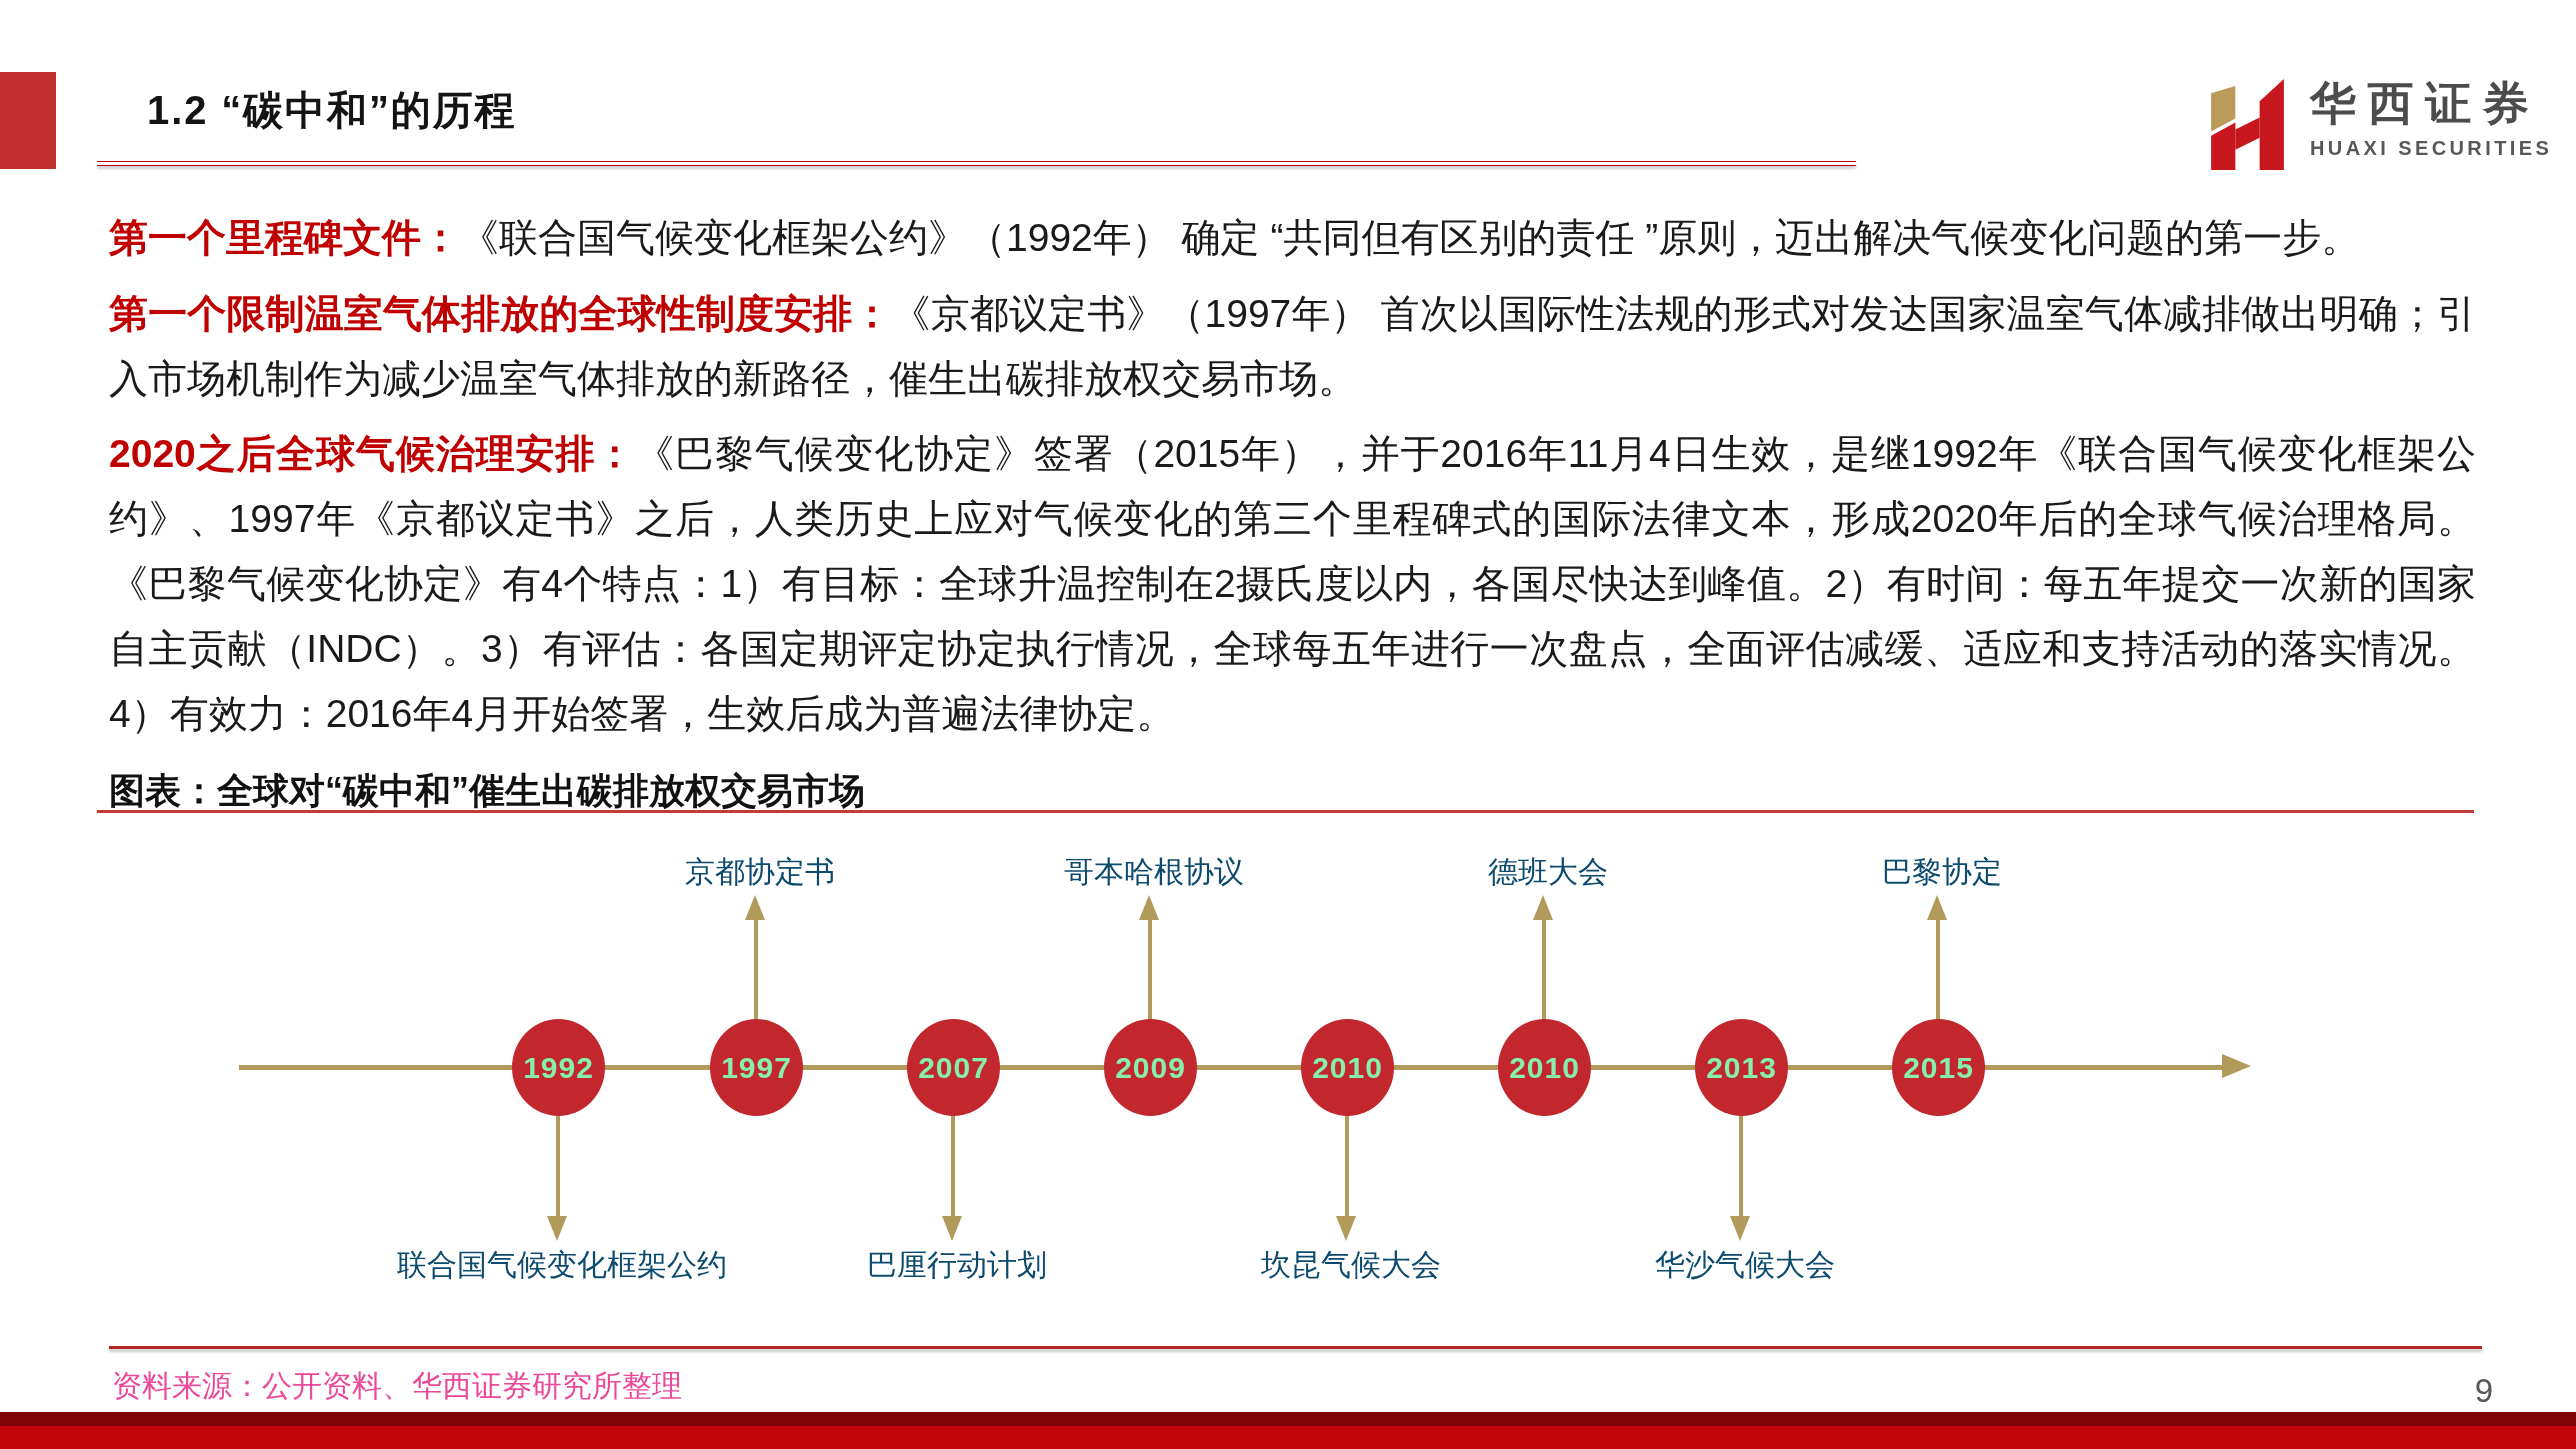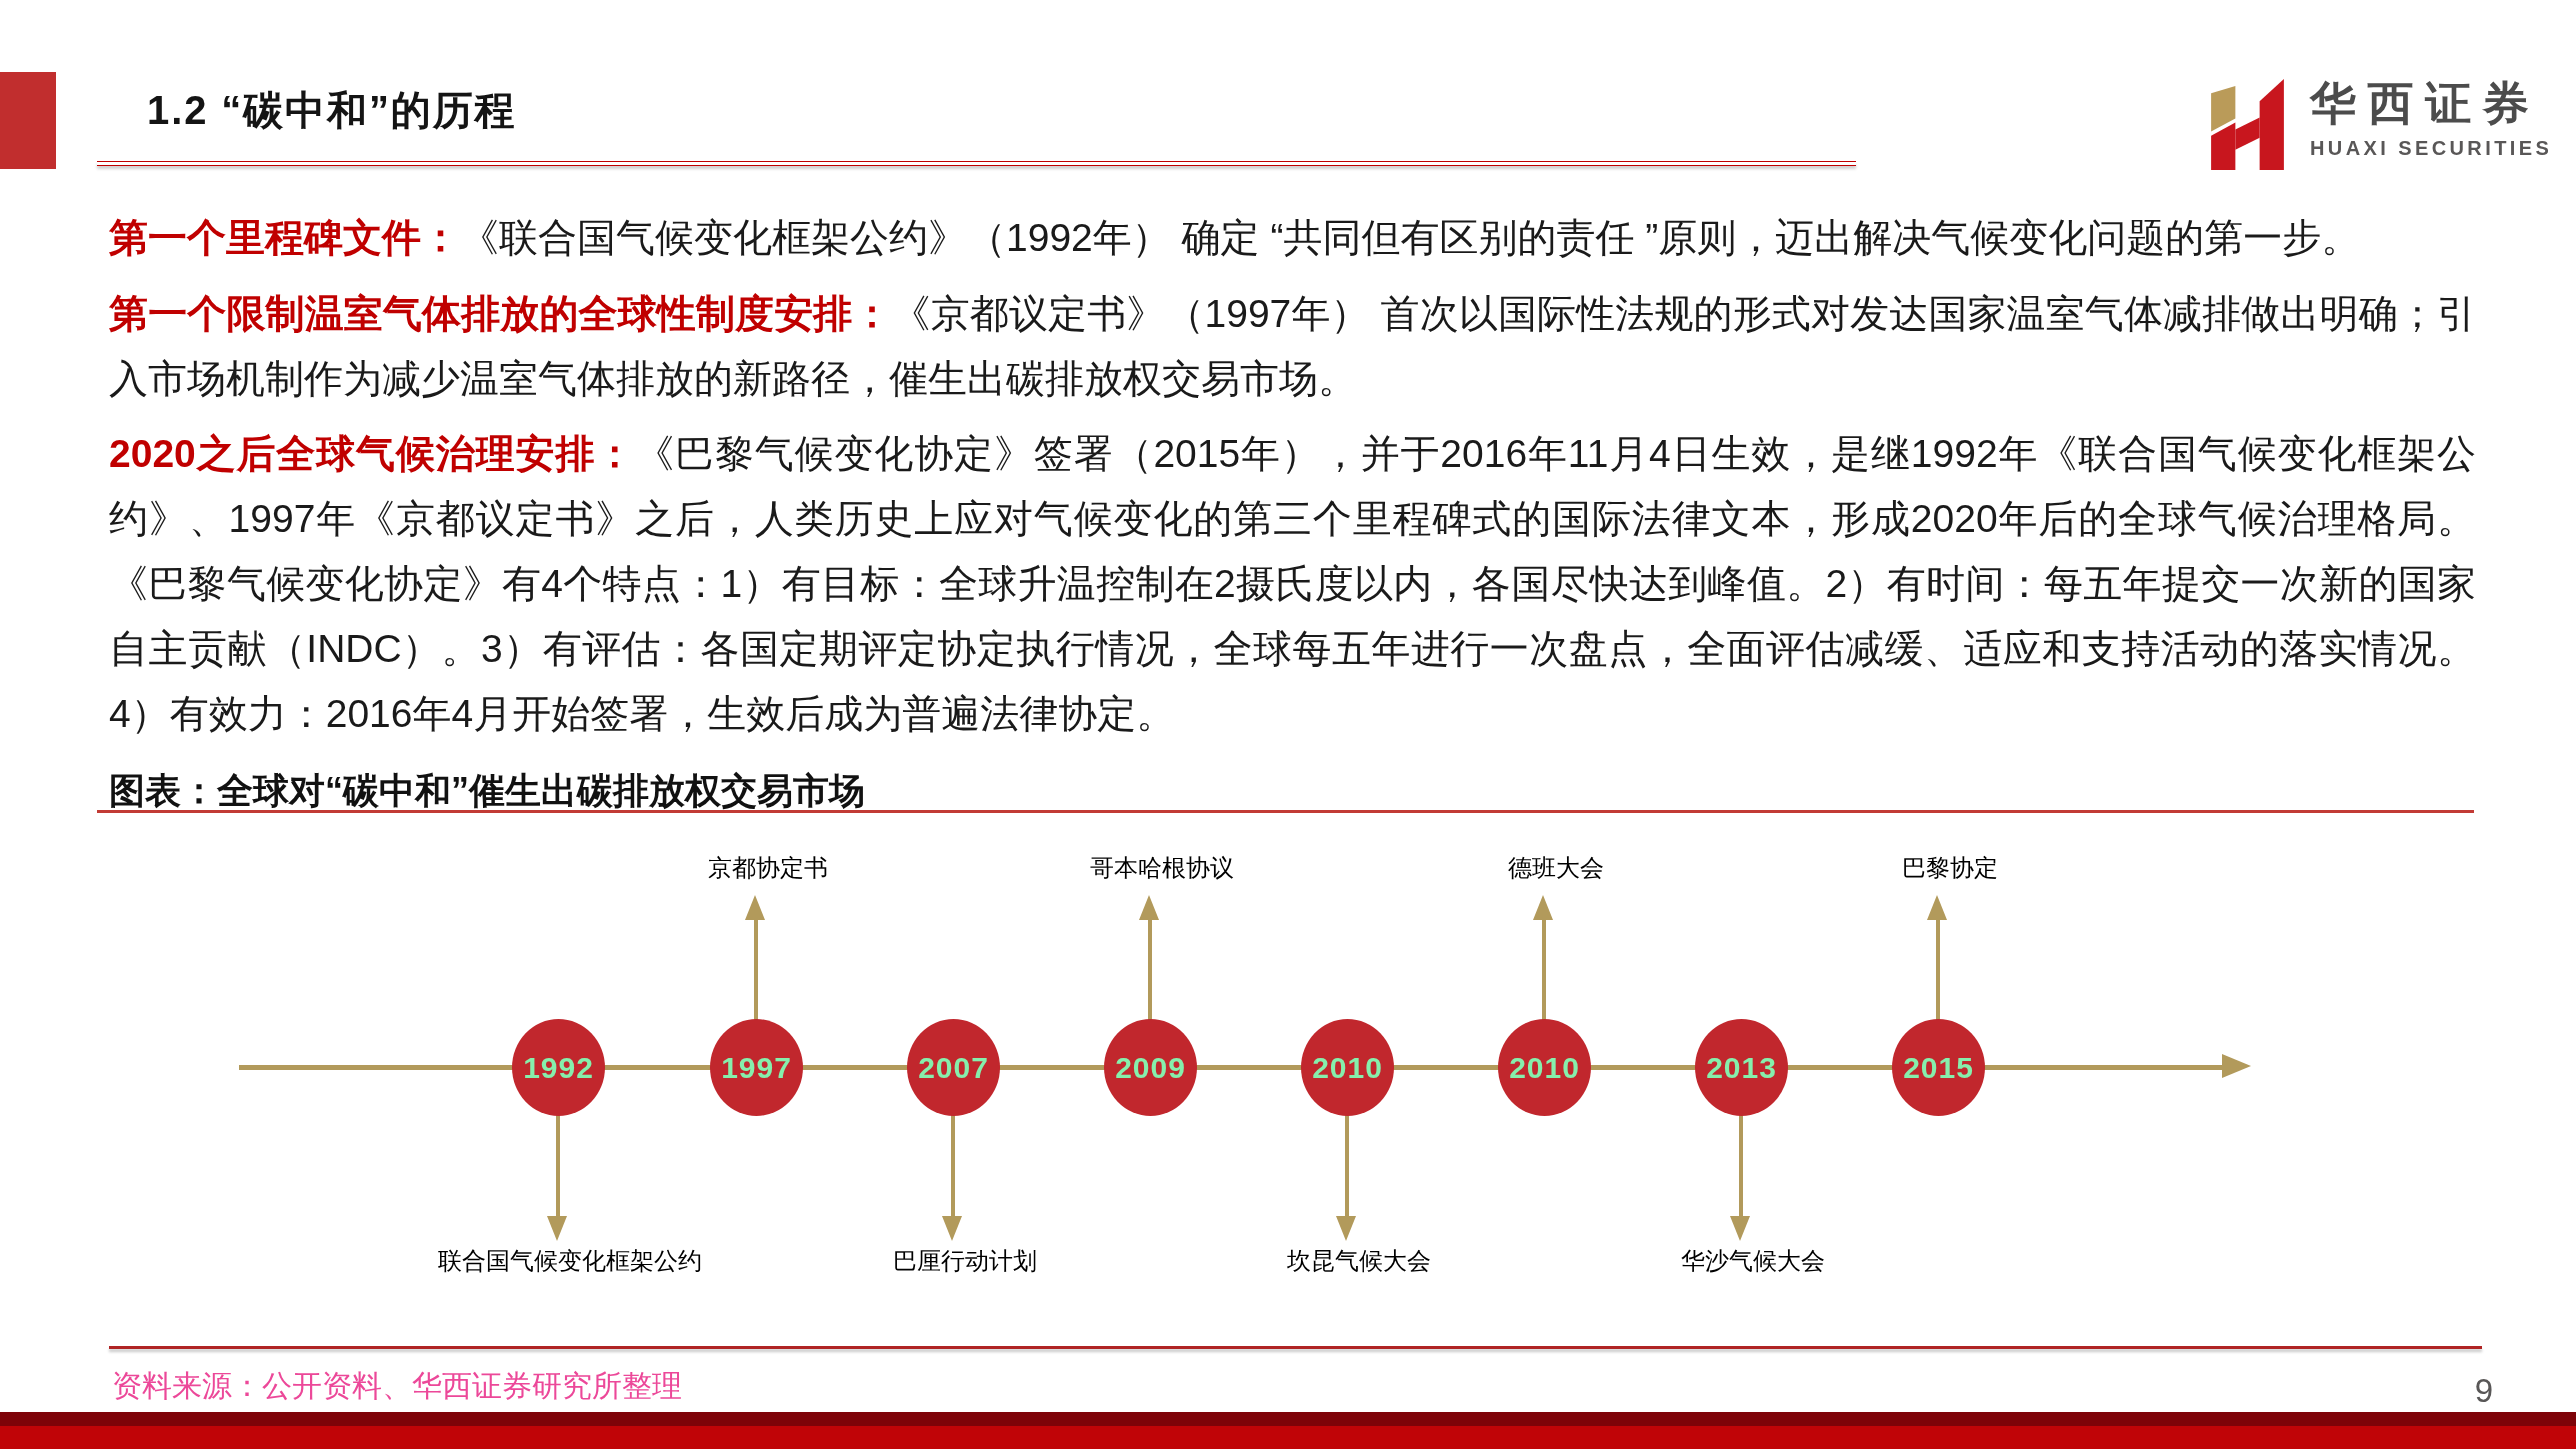--- a/index.html
+++ b/index.html
@@ -35,21 +35,21 @@
   .circle { position:absolute; left:-46px; top:1019px; width:93px; height:97px; border-radius:50%;
     background:#c1272d; display:flex; align-items:center; justify-content:center; }
   .year { color:#86efac; font-weight:bold; font-size:30px; letter-spacing:1px; }
   .stem { position:absolute; left:-1.9px; width:3.9px; background:#b29a5b; }
   .node.above .stem { top:916px; height:106px; }
   .node.below .stem { top:1114px; height:104px; }
   .tl-arrow { position:absolute; left:-10.6px; width:0; height:0;
     border-left:10.6px solid transparent; border-right:10.6px solid transparent; }
   .node.above .tl-arrow { top:895px; border-bottom:25px solid #b29a5b; }
   .node.below .tl-arrow { top:1216px; border-top:25px solid #b29a5b; }
-  .evt-label { position:absolute; left:12px; transform:translateX(-50%); white-space:nowrap; font-size:24px; color:#000000; }
+  .evt-label { position:absolute; left:4px; transform:translateX(-50%); white-space:nowrap; font-size:30px; color:#0c4a6e; }
   .node.above .evt-label { top:852px; }
   .node.below .evt-label { top:1245px; }
   
   .footer-rule { position:absolute; left:109px; top:1346px; width:2373px; height:2.9px; background:#b02424; box-shadow:0 2.9px 2.9px rgba(0,0,0,0.22); }
   .source-note { position:absolute; left:112px; top:1366px; font-size:30px; color:#ec4899; }
   .page-number { position:absolute; left:2454px; top:1372px; width:39px; text-align:right; font-size:33px; color:#595757; }
   .bottom-band-dark { position:absolute; left:0; bottom:23px; width:2576px; height:14.5px; background:#7e0308; }
   .bottom-band-red  { position:absolute; left:0; bottom:0; width:2576px; height:23px; background:#c00407; }
 </style>
 </head>

